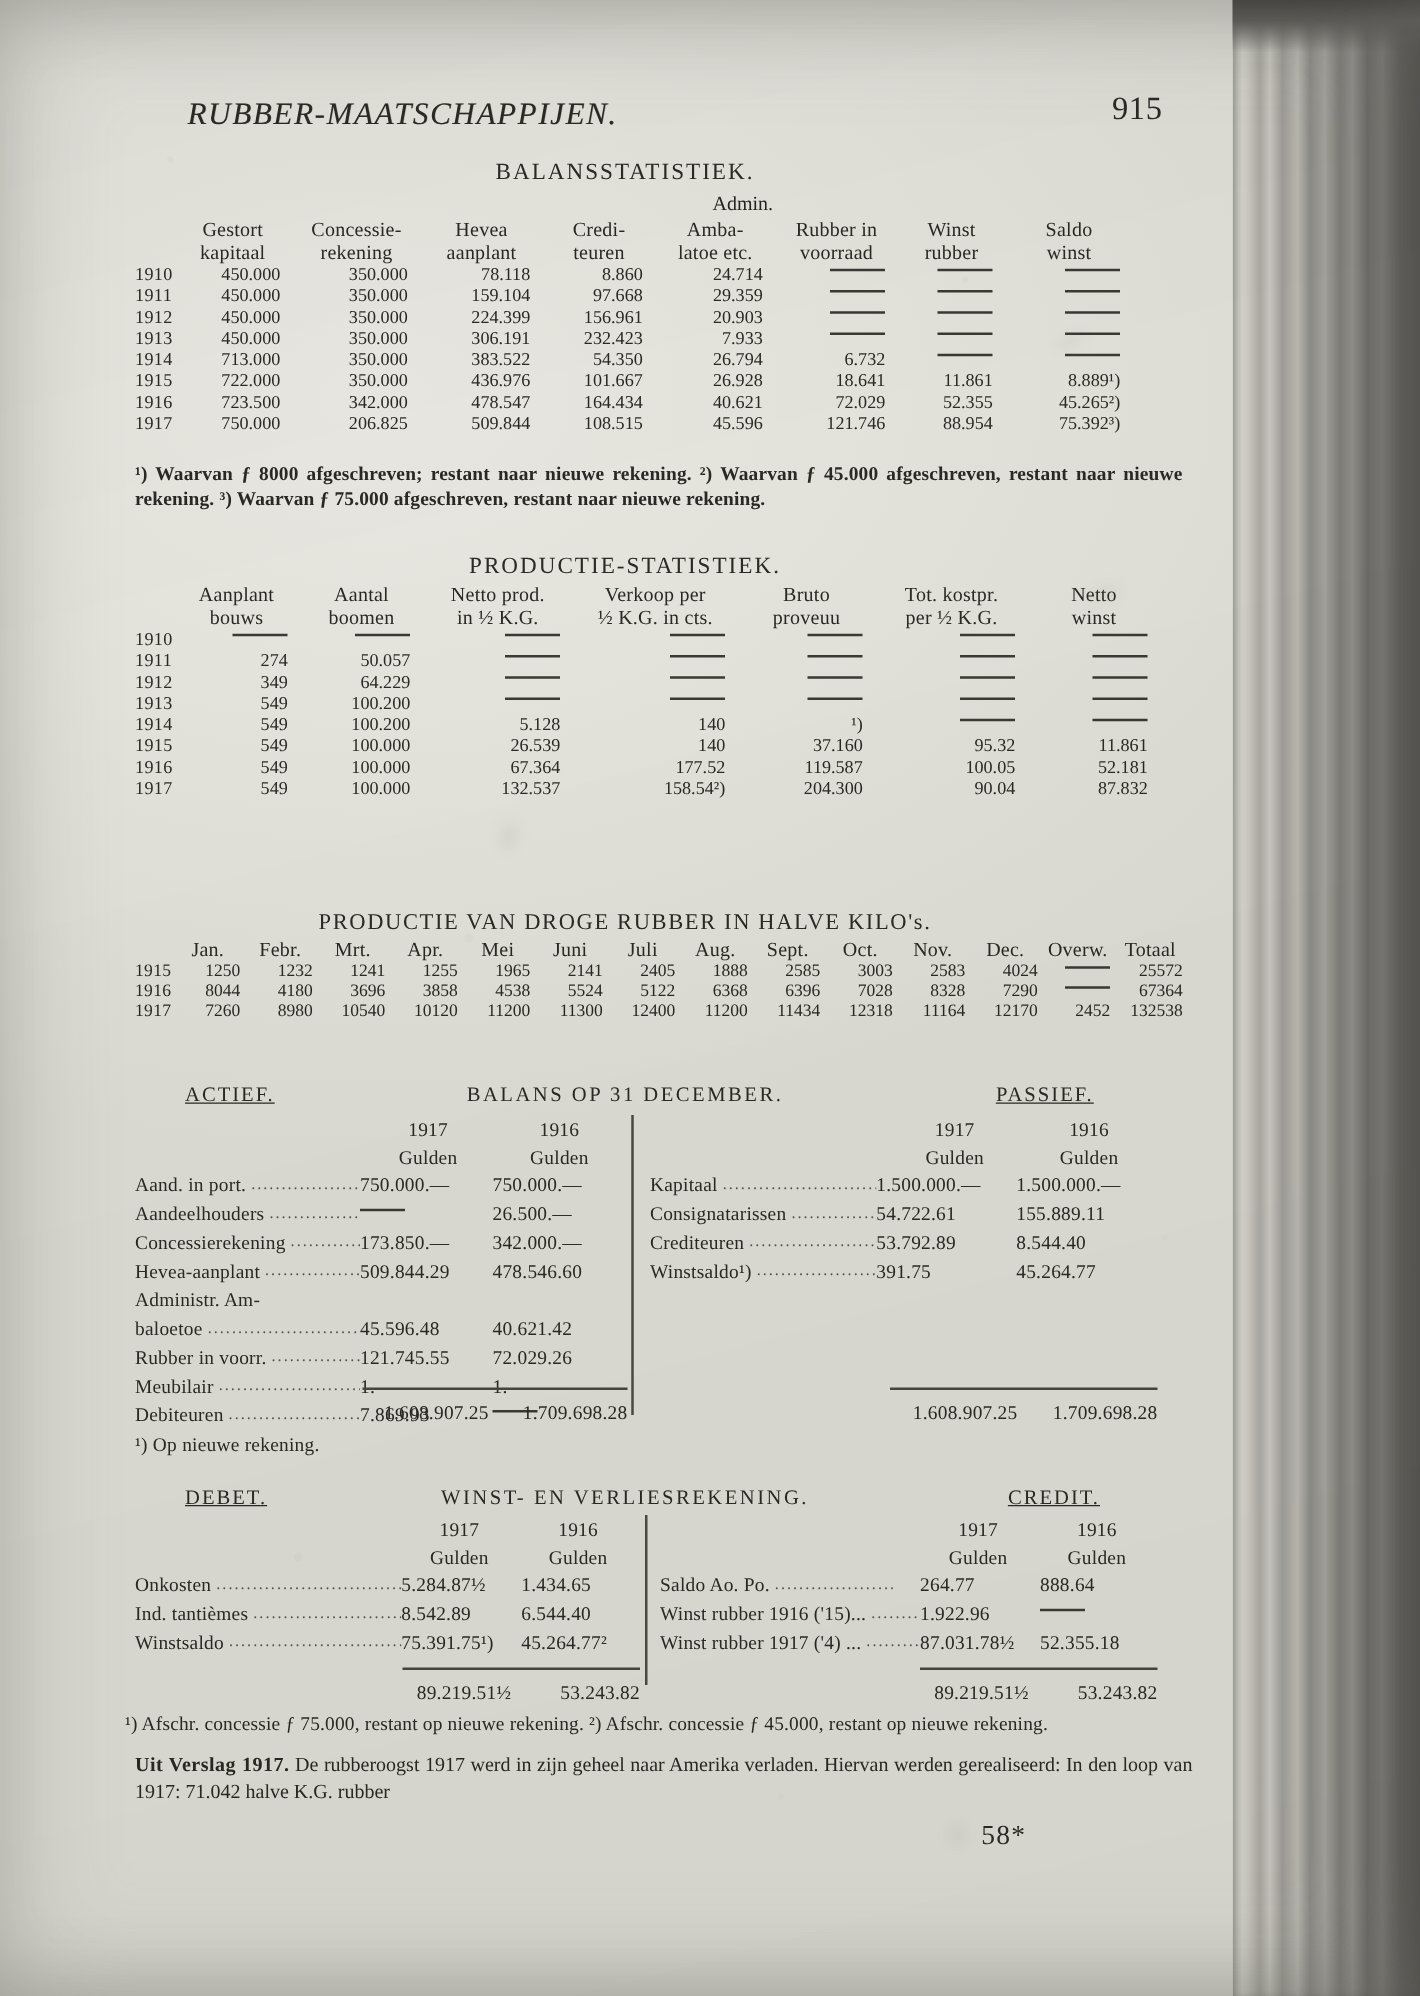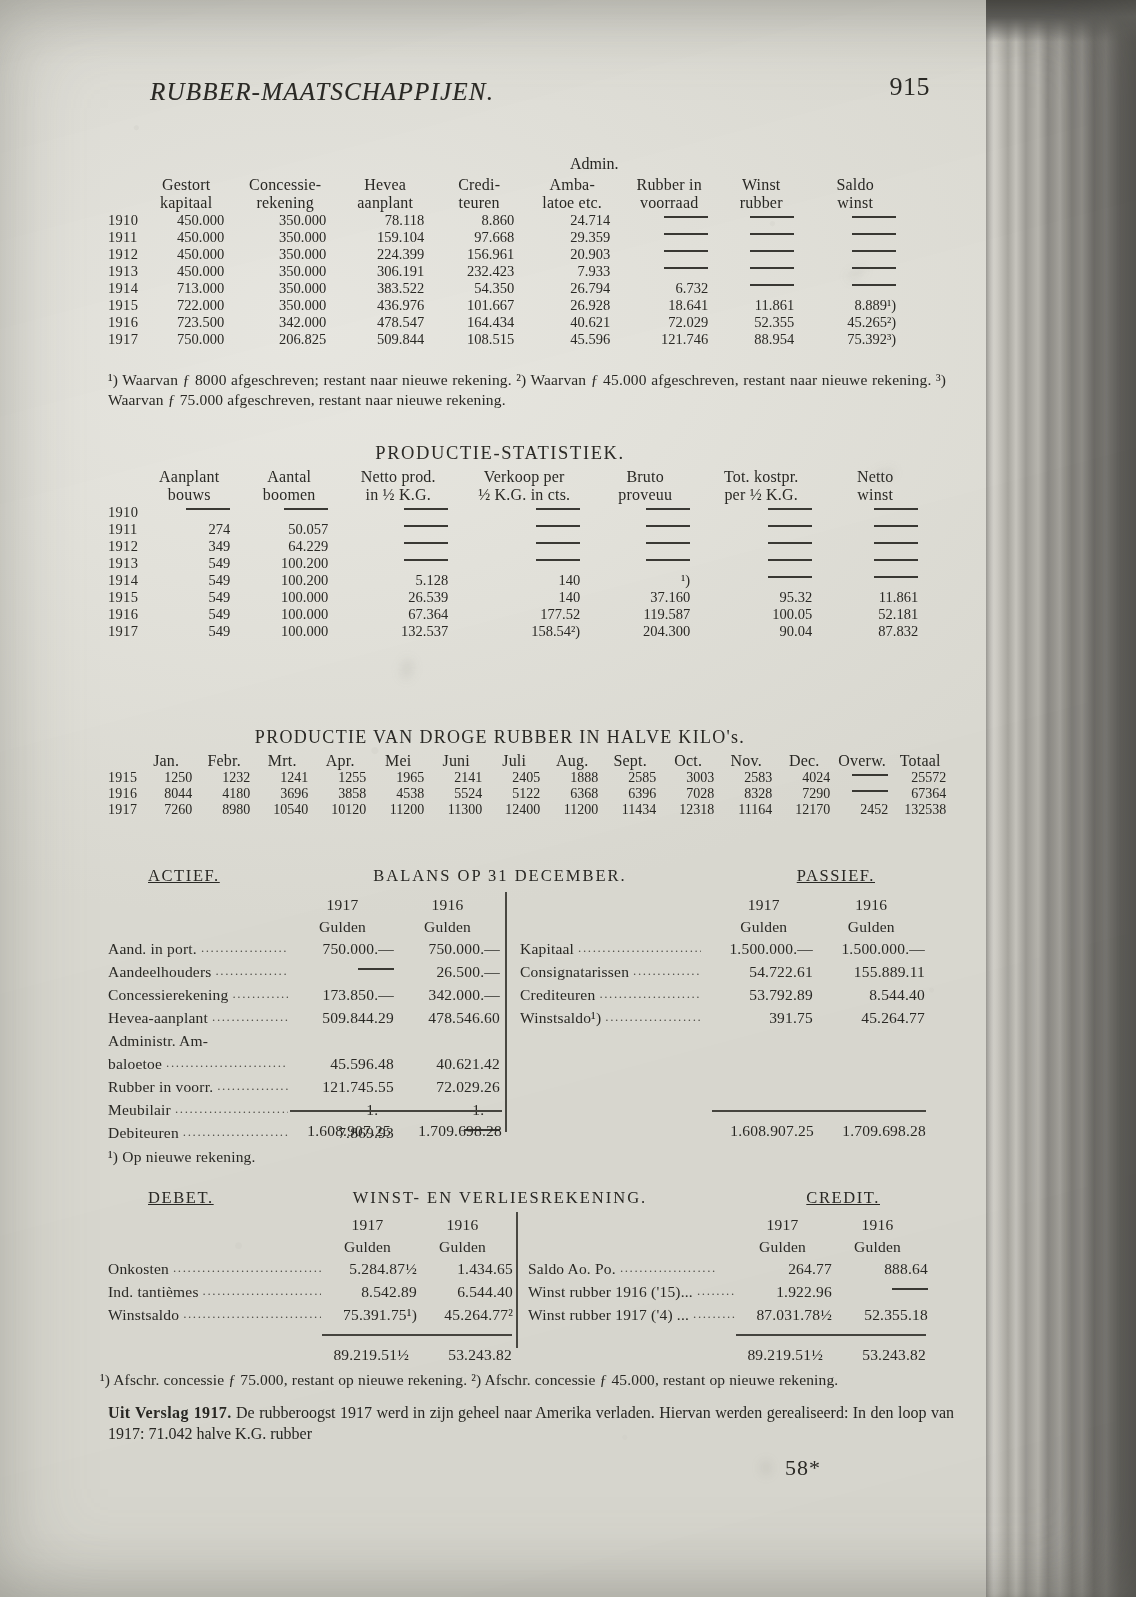--- a/index.html
+++ b/index.html
@@ -79,21 +79,21 @@
     text-align:justify;letter-spacing:.15px;
   }
 
   
   .ledger{position:absolute;font-size:15.5px;color:#2a2925;letter-spacing:.2px;}
   .ledger .cap{position:absolute;letter-spacing:1.6px;font-size:16.5px;}
   .lrow{display:flex;align-items:baseline;}
   .lbl{flex:0 0 auto;}
   .leaders{flex:1 1 auto;overflow:hidden;white-space:nowrap;color:#55534c;
            letter-spacing:1.6px;font-size:13px;padding:0 4px;position:relative;top:-2px;}
-  .col{flex:0 0 auto;text-align:right;}
+  .col{flex:0 0 auto;text-align:left;}
   .vrule{position:absolute;width:0;border-left:2px solid #4a4943;}
   .rule{border-top:2px solid #46453f;height:0;}
 
   .para{position:absolute;font-size:16px;line-height:1.32;color:#292824;text-align:justify;}
   .para b{font-weight:bold;letter-spacing:.4px;}
   .sig{position:absolute;font-size:22px;color:#2c2b27;letter-spacing:1px;}
 
   .smudge{position:absolute;background:rgba(120,118,110,.10);border-radius:50%;filter:blur(5px);}
 </style>
 </head>
@@ -102,20 +102,21 @@
 <div class="scan">
   <div class="backdrop"></div>
   <div class="leaf"></div>
   <div class="fore-edge"></div>
 
   <div class="content ink">
 
     <div class="running-head">RUBBER-MAATSCHAPPIJEN.</div>
     <div class="folio">915</div>
 
+    <div class="sec-title" style="top:128px;">BALANSSTATISTIEK.</div>
 
     <div style="position:absolute;left:570px;top:155px;font-size:16px;">Admin.</div>
 
     <table class="tbl" id="tbl-balans" style="left:108px;top:176px;">
       <thead>
           <tr class="hdr">
             <td></td>
             <td style="width:86px">Gestort<br>kapitaal</td>
             <td style="width:92px">Concessie-<br>rekening</td>
             <td style="width:88px">Hevea<br>aanplant</td>
@@ -211,21 +212,21 @@
             <td class="num" style="width:88px;padding-right:10px">509.844</td>
             <td class="num" style="width:80px;padding-right:10px">108.515</td>
             <td class="num" style="width:86px;padding-right:10px">45.596</td>
             <td class="num" style="width:88px;padding-right:10px">121.746</td>
             <td class="num" style="width:76px;padding-right:10px">88.954</td>
             <td class="num" style="width:92px;padding-right:10px">75.392³)</td>
           </tr>
         </tbody>
     </table>
 
-    <div class="note" style="left:108px;top:370px;width:838px;">¹) Waarvan ƒ 8000 afgeschreven; restant naar nieuwe rekening. ²) Waarvan ƒ 45.000 afgeschreven, restant naar nieuwe rekening. ³) Waarvan ƒ 75.000 afgeschreven, restant naar nieuwe rekening.</div>
+    <div class="note" style="left:108px;top:370px;width:838px;font-weight:bold;">¹) Waarvan ƒ 8000 afgeschreven; restant naar nieuwe rekening. ²) Waarvan ƒ 45.000 afgeschreven, restant naar nieuwe rekening. ³) Waarvan ƒ 75.000 afgeschreven, restant naar nieuwe rekening.</div>
 
     <div class="sec-title" style="top:443px;">PRODUCTIE-STATISTIEK.</div>
 
     <table class="tbl" id="tbl-productie" style="left:108px;top:468px;">
       <thead>
           <tr class="hdr">
             <td></td>
             <td style="width:92px">Aanplant<br>bouws</td>
             <td style="width:88px">Aantal<br>boomen</td>
             <td style="width:110px">Netto prod.<br>in ½ K.G.</td>

